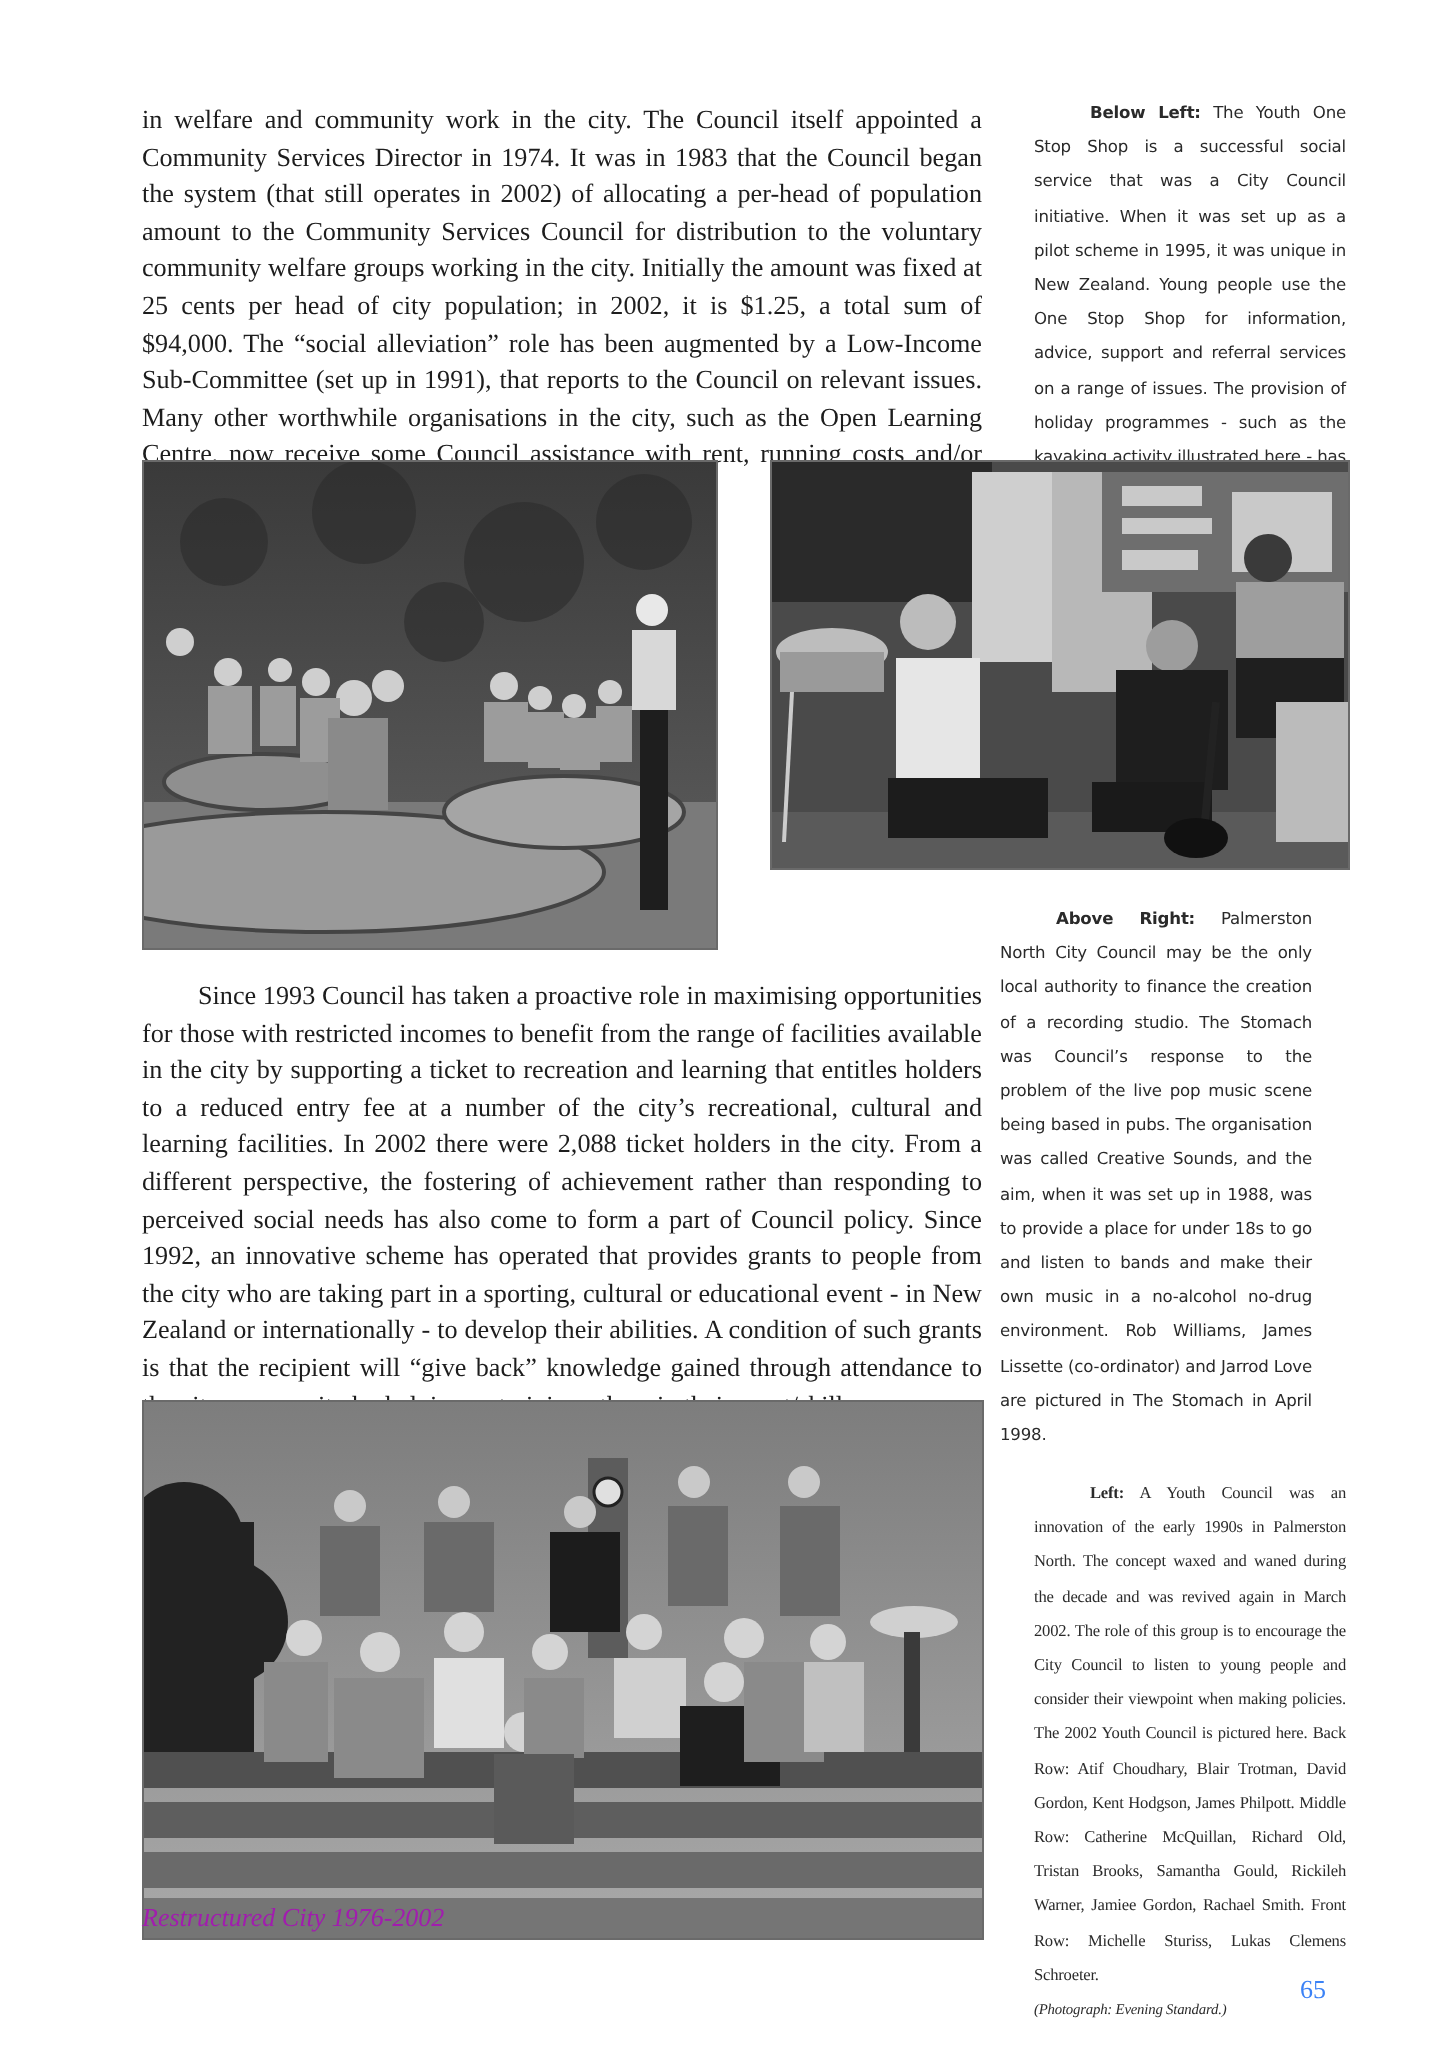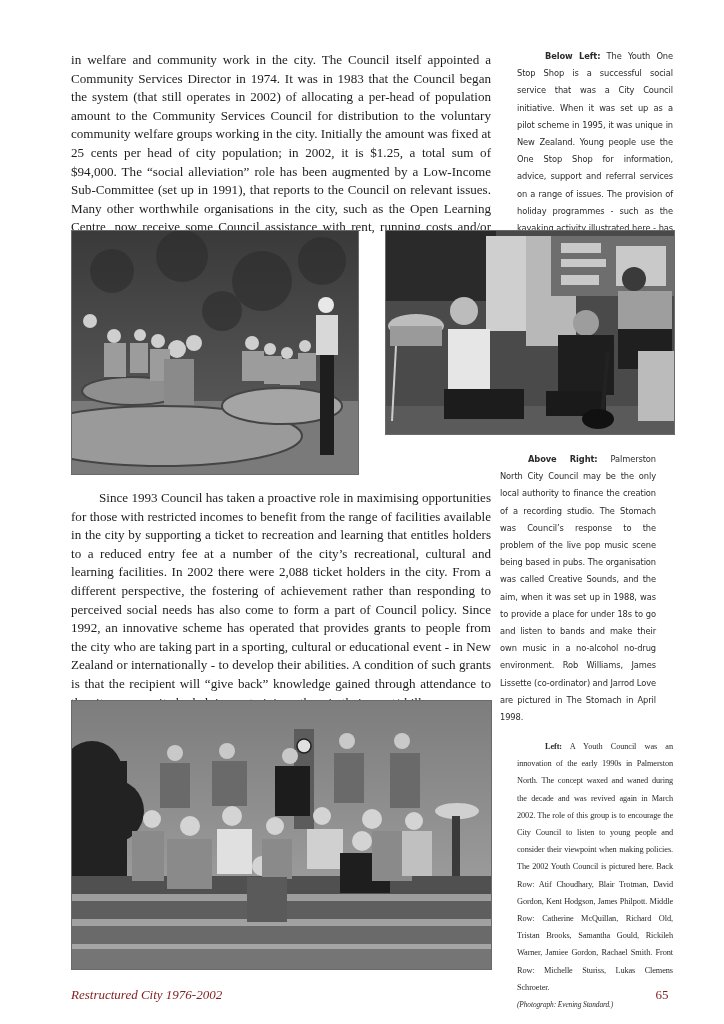--- a/index.html
+++ b/index.html
@@ -36,28 +36,28 @@
   #cap3 { left: 517px; top: 738px; width: 156px; font-family: Liberation Serif, serif; }
   .credit { display: block; font-style: italic; font-size: 7.4px; text-indent: 0; margin-top: 0; }
 
   .photo { position: absolute; border: 1px solid #6a6a6a; overflow: hidden; background: #888; }
   .photo svg { display: block; width: 100%; height: 100%; }
   #photo-kayak { left: 71px; top: 230px; width: 286px; height: 243px; }
   #photo-studio { left: 385px; top: 230px; width: 288px; height: 203px; }
   #photo-youth { left: 71px; top: 700px; width: 419px; height: 268px; }
 
   .footer-title {
-    position: absolute; left: 71px; top: 987px;
+    position: absolute; left: 71px; top: 951px;
     font-family: "Liberation Serif", "DejaVu Serif", serif;
-    font-style: italic; font-size: 13px; color: #7f1d1d;
+    font-style: italic; font-size: 13px; color: #a21caf;
   }
   .page-number {
-    position: absolute; left: 650px; top: 987px; width: 24px; text-align: center;
+    position: absolute; left: 650px; top: 987px; width: 24px; text-align: left;
     font-family: "Liberation Serif", "DejaVu Serif", serif;
-    font-size: 13px; color: #7f1d1d;
+    font-size: 13px; color: #3b82f6;
   }
 </style>
 </head>
 <body>
 
 <div class="page">
 
   <p id="para1" class="body-text">in welfare and community work in the city. The Council itself appointed a Community Services Director in 1974. It was in 1983 that the Council began the system (that still operates in 2002) of allocating a per-head of population amount to the Community Services Council for distribution to the voluntary community welfare groups working in the city. Initially the amount was fixed at 25 cents per head of city population; in 2002, it is $1.25, a total sum of $94,000. The “social alleviation” role has been augmented by a Low-Income Sub-Committee (set up in 1991), that reports to the Council on relevant issues. Many other worthwhile organisations in the city, such as the Open Learning Centre, now receive some Council assistance with rent, running costs and/or salaries.</p>
 
   <p id="cap1" class="caption first-indent"><span class="lead">Below Left:</span><span> The Youth One Stop Shop is a successful social service that was a City Council initiative. When it was set up as a pilot scheme in 1995, it was unique in New Zealand. Young people use the One Stop Shop for information, advice, support and referral services on a range of issues. The provision of holiday programmes - such as the kayaking activity illustrated here - has also been a feature.</span></p>

